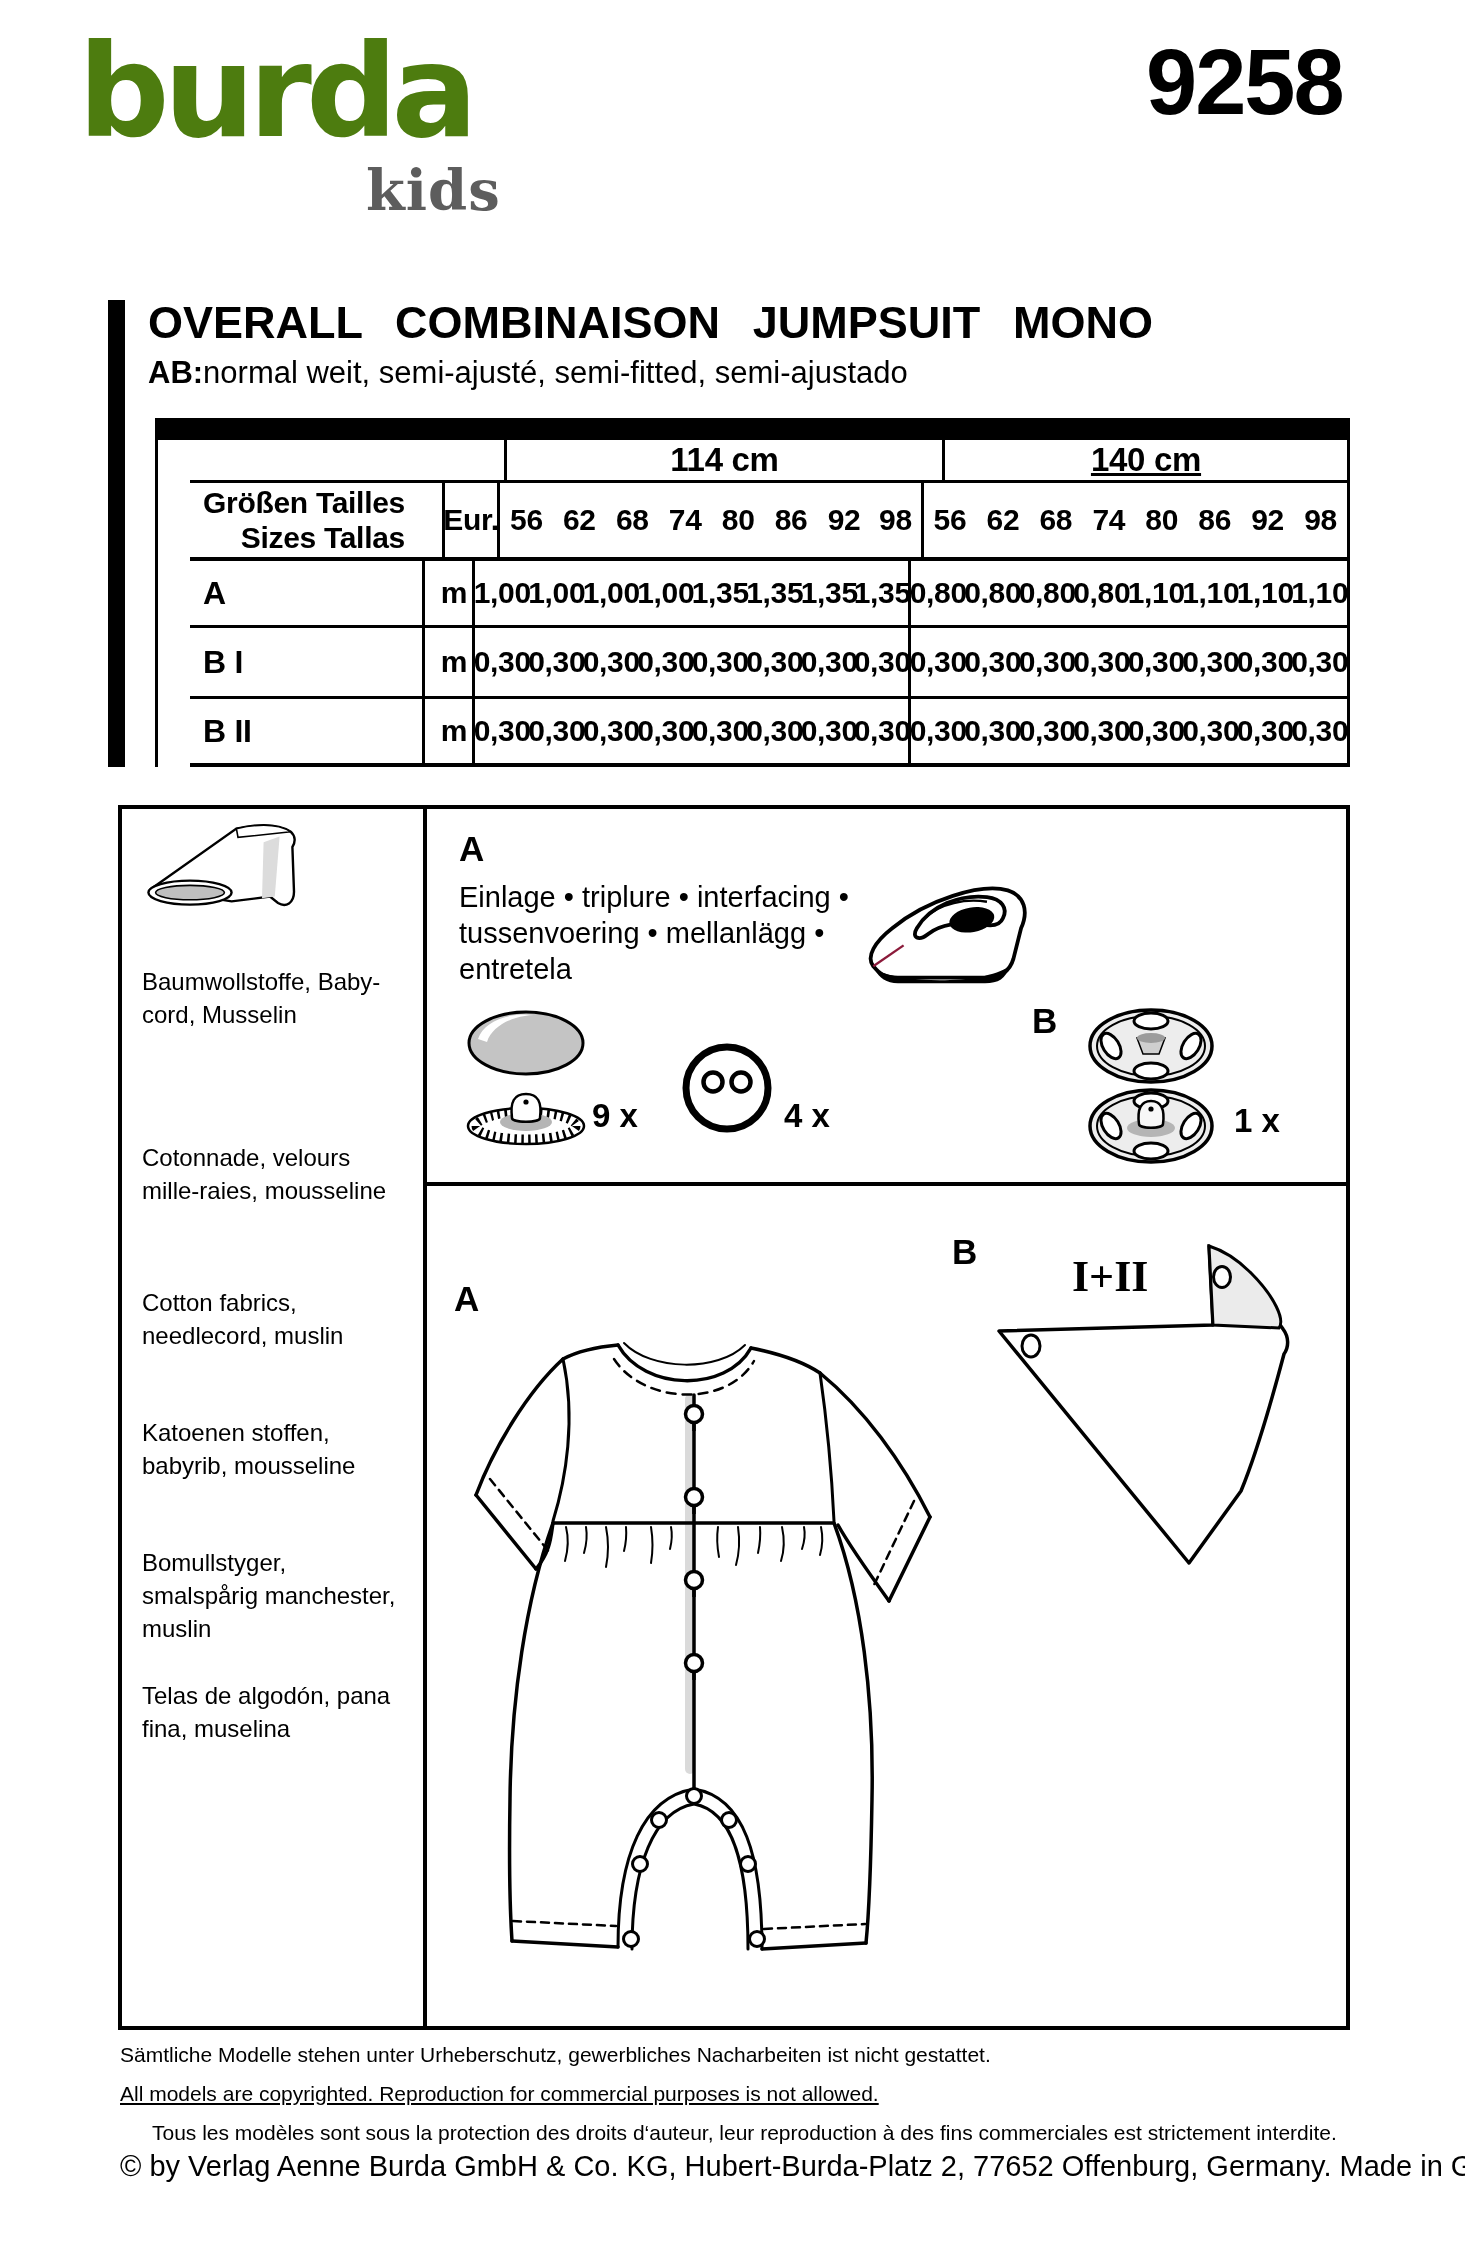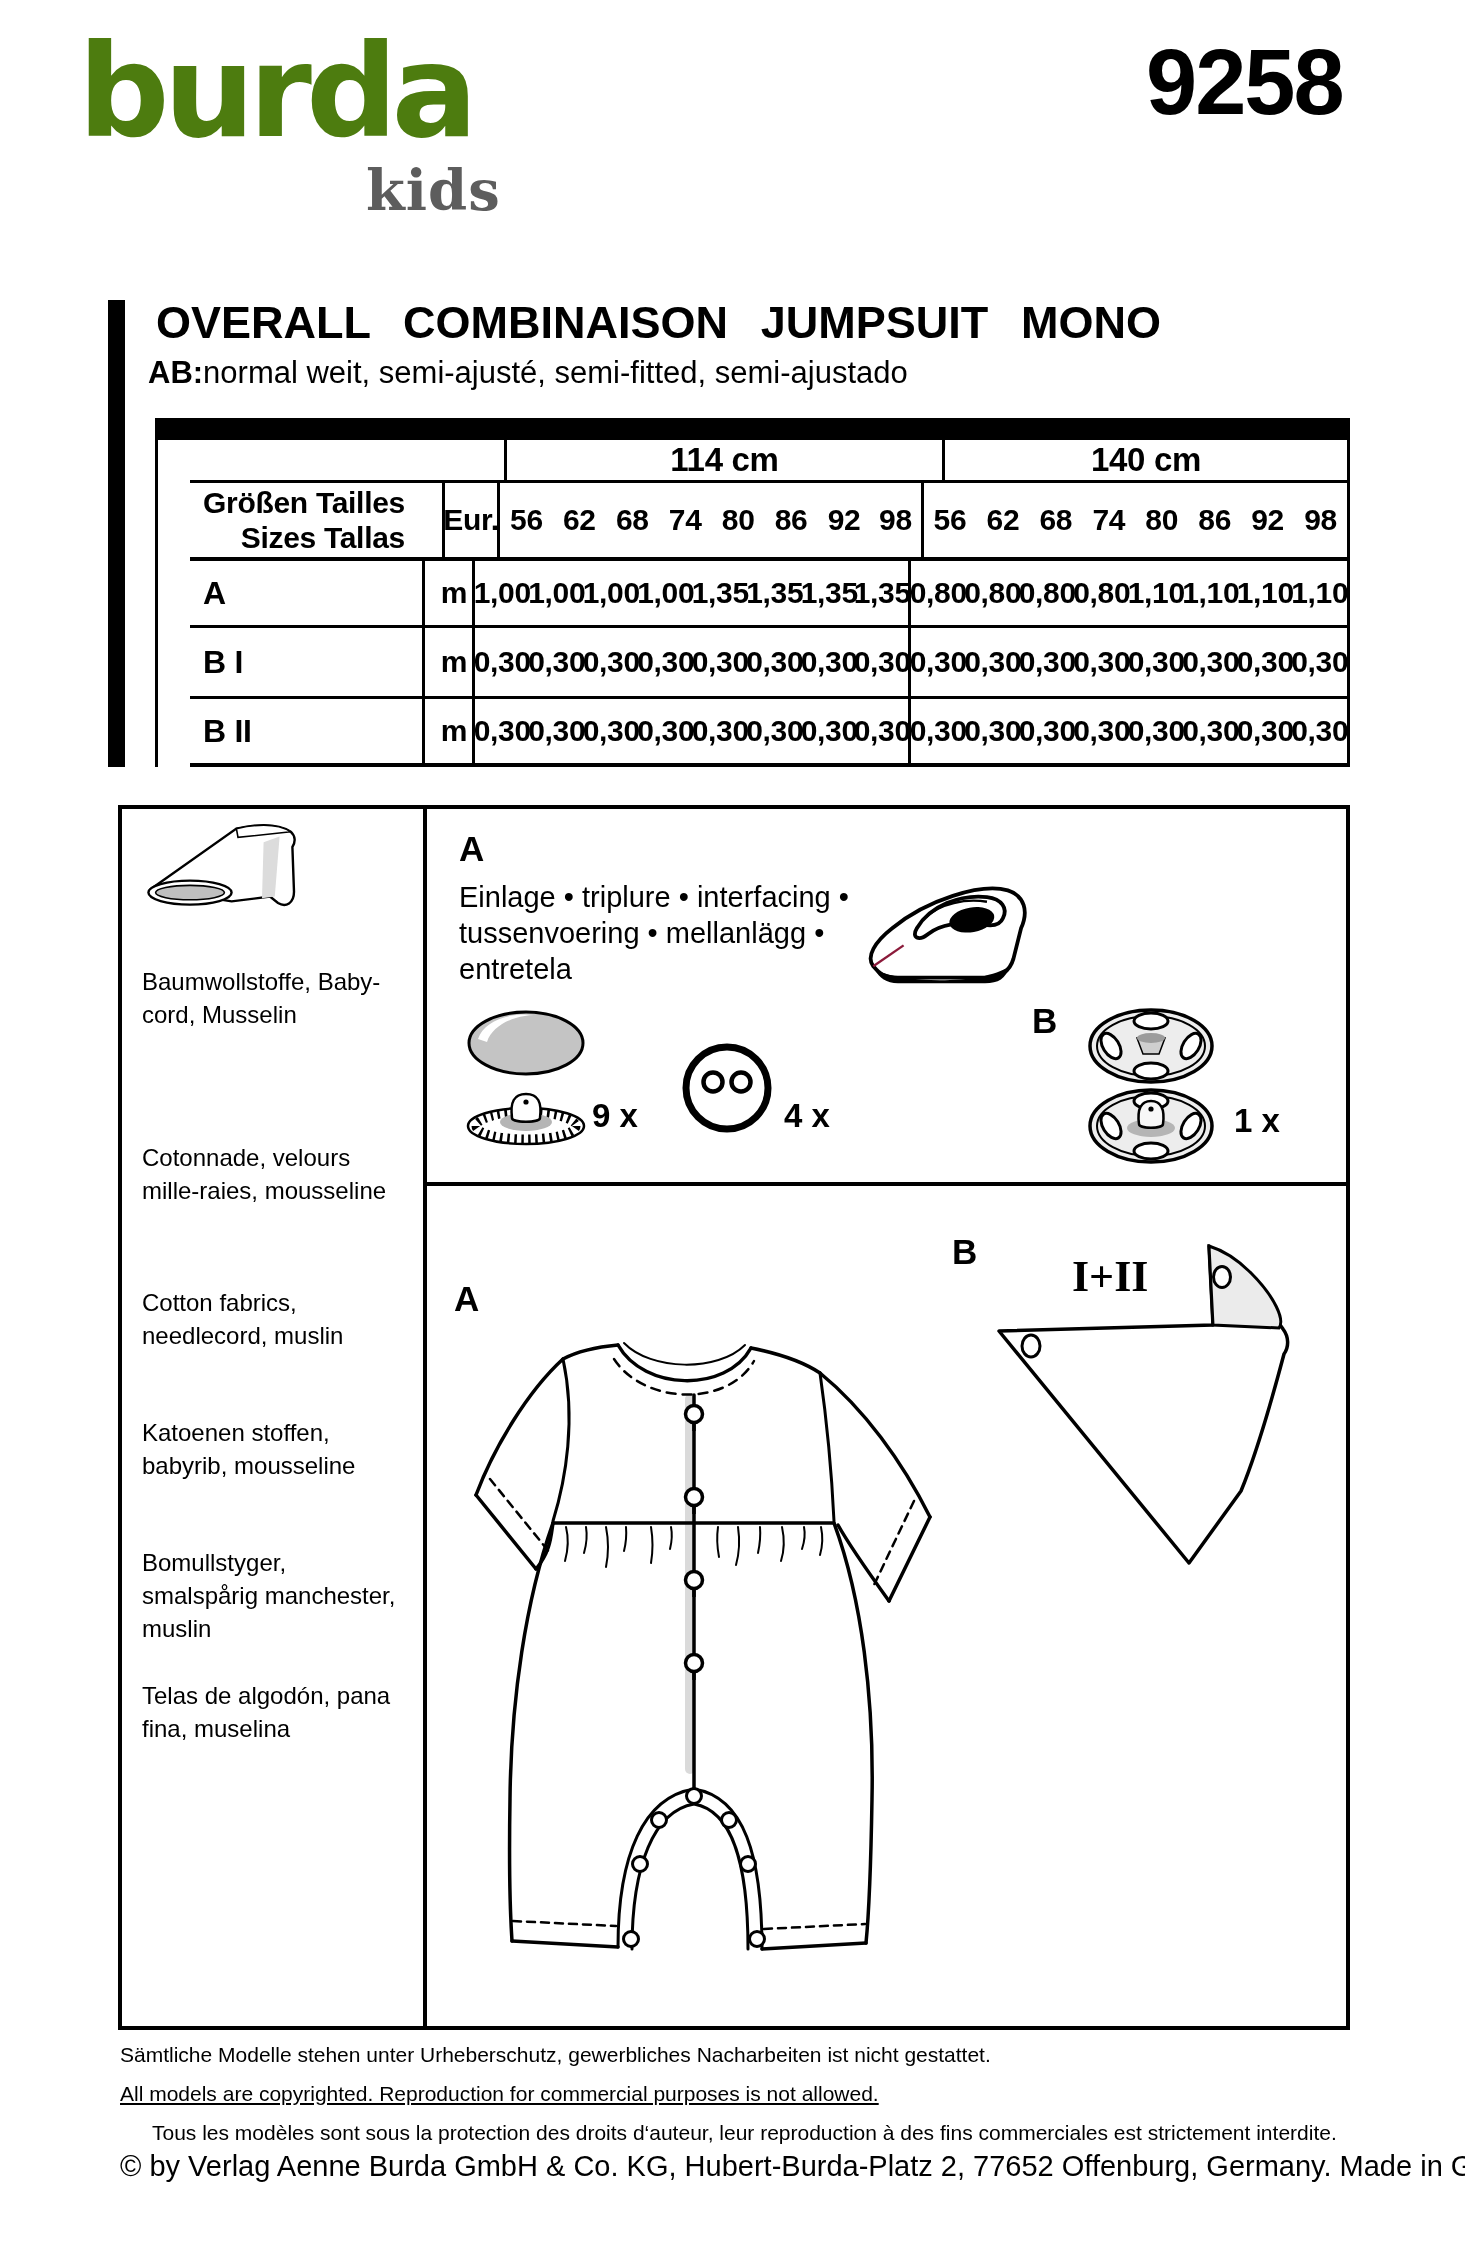--- a/index.html
+++ b/index.html
@@ -9,40 +9,40 @@
   
   .logo-burda{left:78px;top:28px;font-family:"DejaVu Sans",sans-serif;font-weight:bold;
     font-size:128px;letter-spacing:-6px;color:#4d7c0f;line-height:1;}
   .logo-kids{left:366px;top:162px;font-family:"DejaVu Serif",serif;font-weight:bold;
     font-size:56px;color:#5d5d5d;line-height:1;letter-spacing:1px;}
   .pattern-number{left:1146px;top:36px;font-size:92px;font-weight:bold;letter-spacing:-2px;
     font-stretch:condensed;line-height:1;}
 
   
   .accent-bar{left:108px;top:300px;width:17px;height:467px;background:#000;}
-  .title-main{left:156px;top:300px;font-size:45px;font-weight:bold;font-stretch:condensed;
+  .title-main{left:148px;top:300px;font-size:45px;font-weight:bold;font-stretch:condensed;
     letter-spacing:0px;word-spacing:0.45em;line-height:1;white-space:nowrap;}
   .title-sub{left:148px;top:356px;font-size:31px;font-stretch:condensed;line-height:1.1;white-space:nowrap;}
   .title-sub b{}
 
   
   .size-table{left:155px;top:418px;width:1195px;border-left:3px solid #000;border-right:3px solid #000;
     box-sizing:border-box;font-stretch:condensed;}
   .thickbar{height:22px;background:#000;}
   .trow{display:flex;margin-left:32px;}
   .bb3{border-bottom:3px solid #000;}
   .bb4{border-bottom:4px solid #000;}
   .cell{display:flex;align-items:center;justify-content:center;font-weight:bold;box-sizing:border-box;
     font-size:30px;letter-spacing:-0.3px;}
   .vr{border-right:3px solid #000;}
   .row-cm{height:40px;}
   .row-cm .cell{font-size:33px;}
   .c-sp{width:317px;}
   .c-g114{width:438px;}
-  .c-g140{flex:1;}
+  .c-g140{flex:1;text-decoration:underline;}
   .row-head{height:74px;}
   .row-data-a{height:64px;}
   .row-data-b1{height:68px;}
   .row-data-b2{height:64px;}
   .c-label{width:262px;justify-content:flex-start;padding-left:13px;}
   .c-label .two-line{line-height:1.18;font-size:30px;text-align:right;}
   .c-eur{width:55px;}
   .c-eur.unit{justify-content:flex-end;padding-right:5px;}
   .c-v{width:54.5px;}
   .row-label{font-size:32px;}

